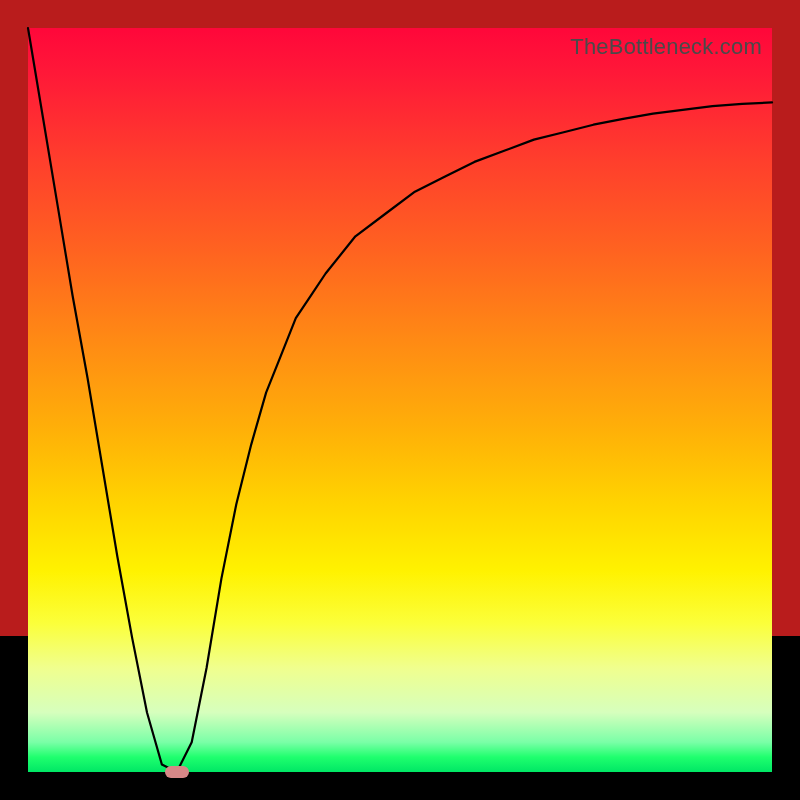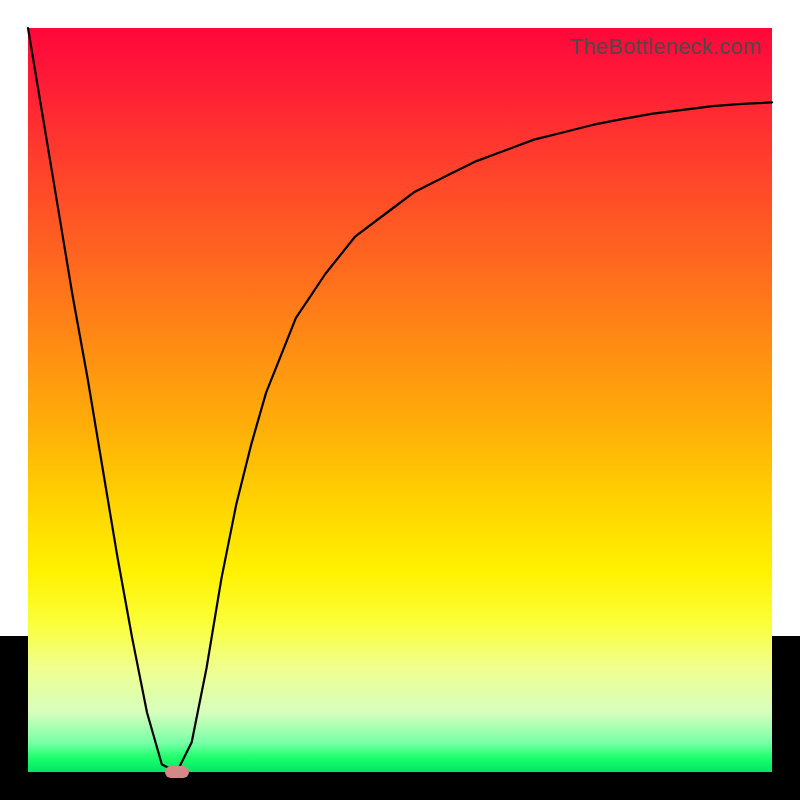--- a/index.html
+++ b/index.html
@@ -8,21 +8,21 @@
     width: 800px;
     height: 800px;
     overflow: hidden;
     background: #000;
     font-family: Arial, Helvetica, sans-serif;
   }
   .frame {
     position: relative;
     width: 800px;
     height: 636px;
-    background: #ffffff;
+    background: #b91c1c;
   }
   .plot-area {
     position: absolute;
     left: 28px;
     top: 28px;
     width: 744px;
     height: 744px;
     background: linear-gradient(to bottom,
       #ff073a 0%,
       #ff1838 6%,

